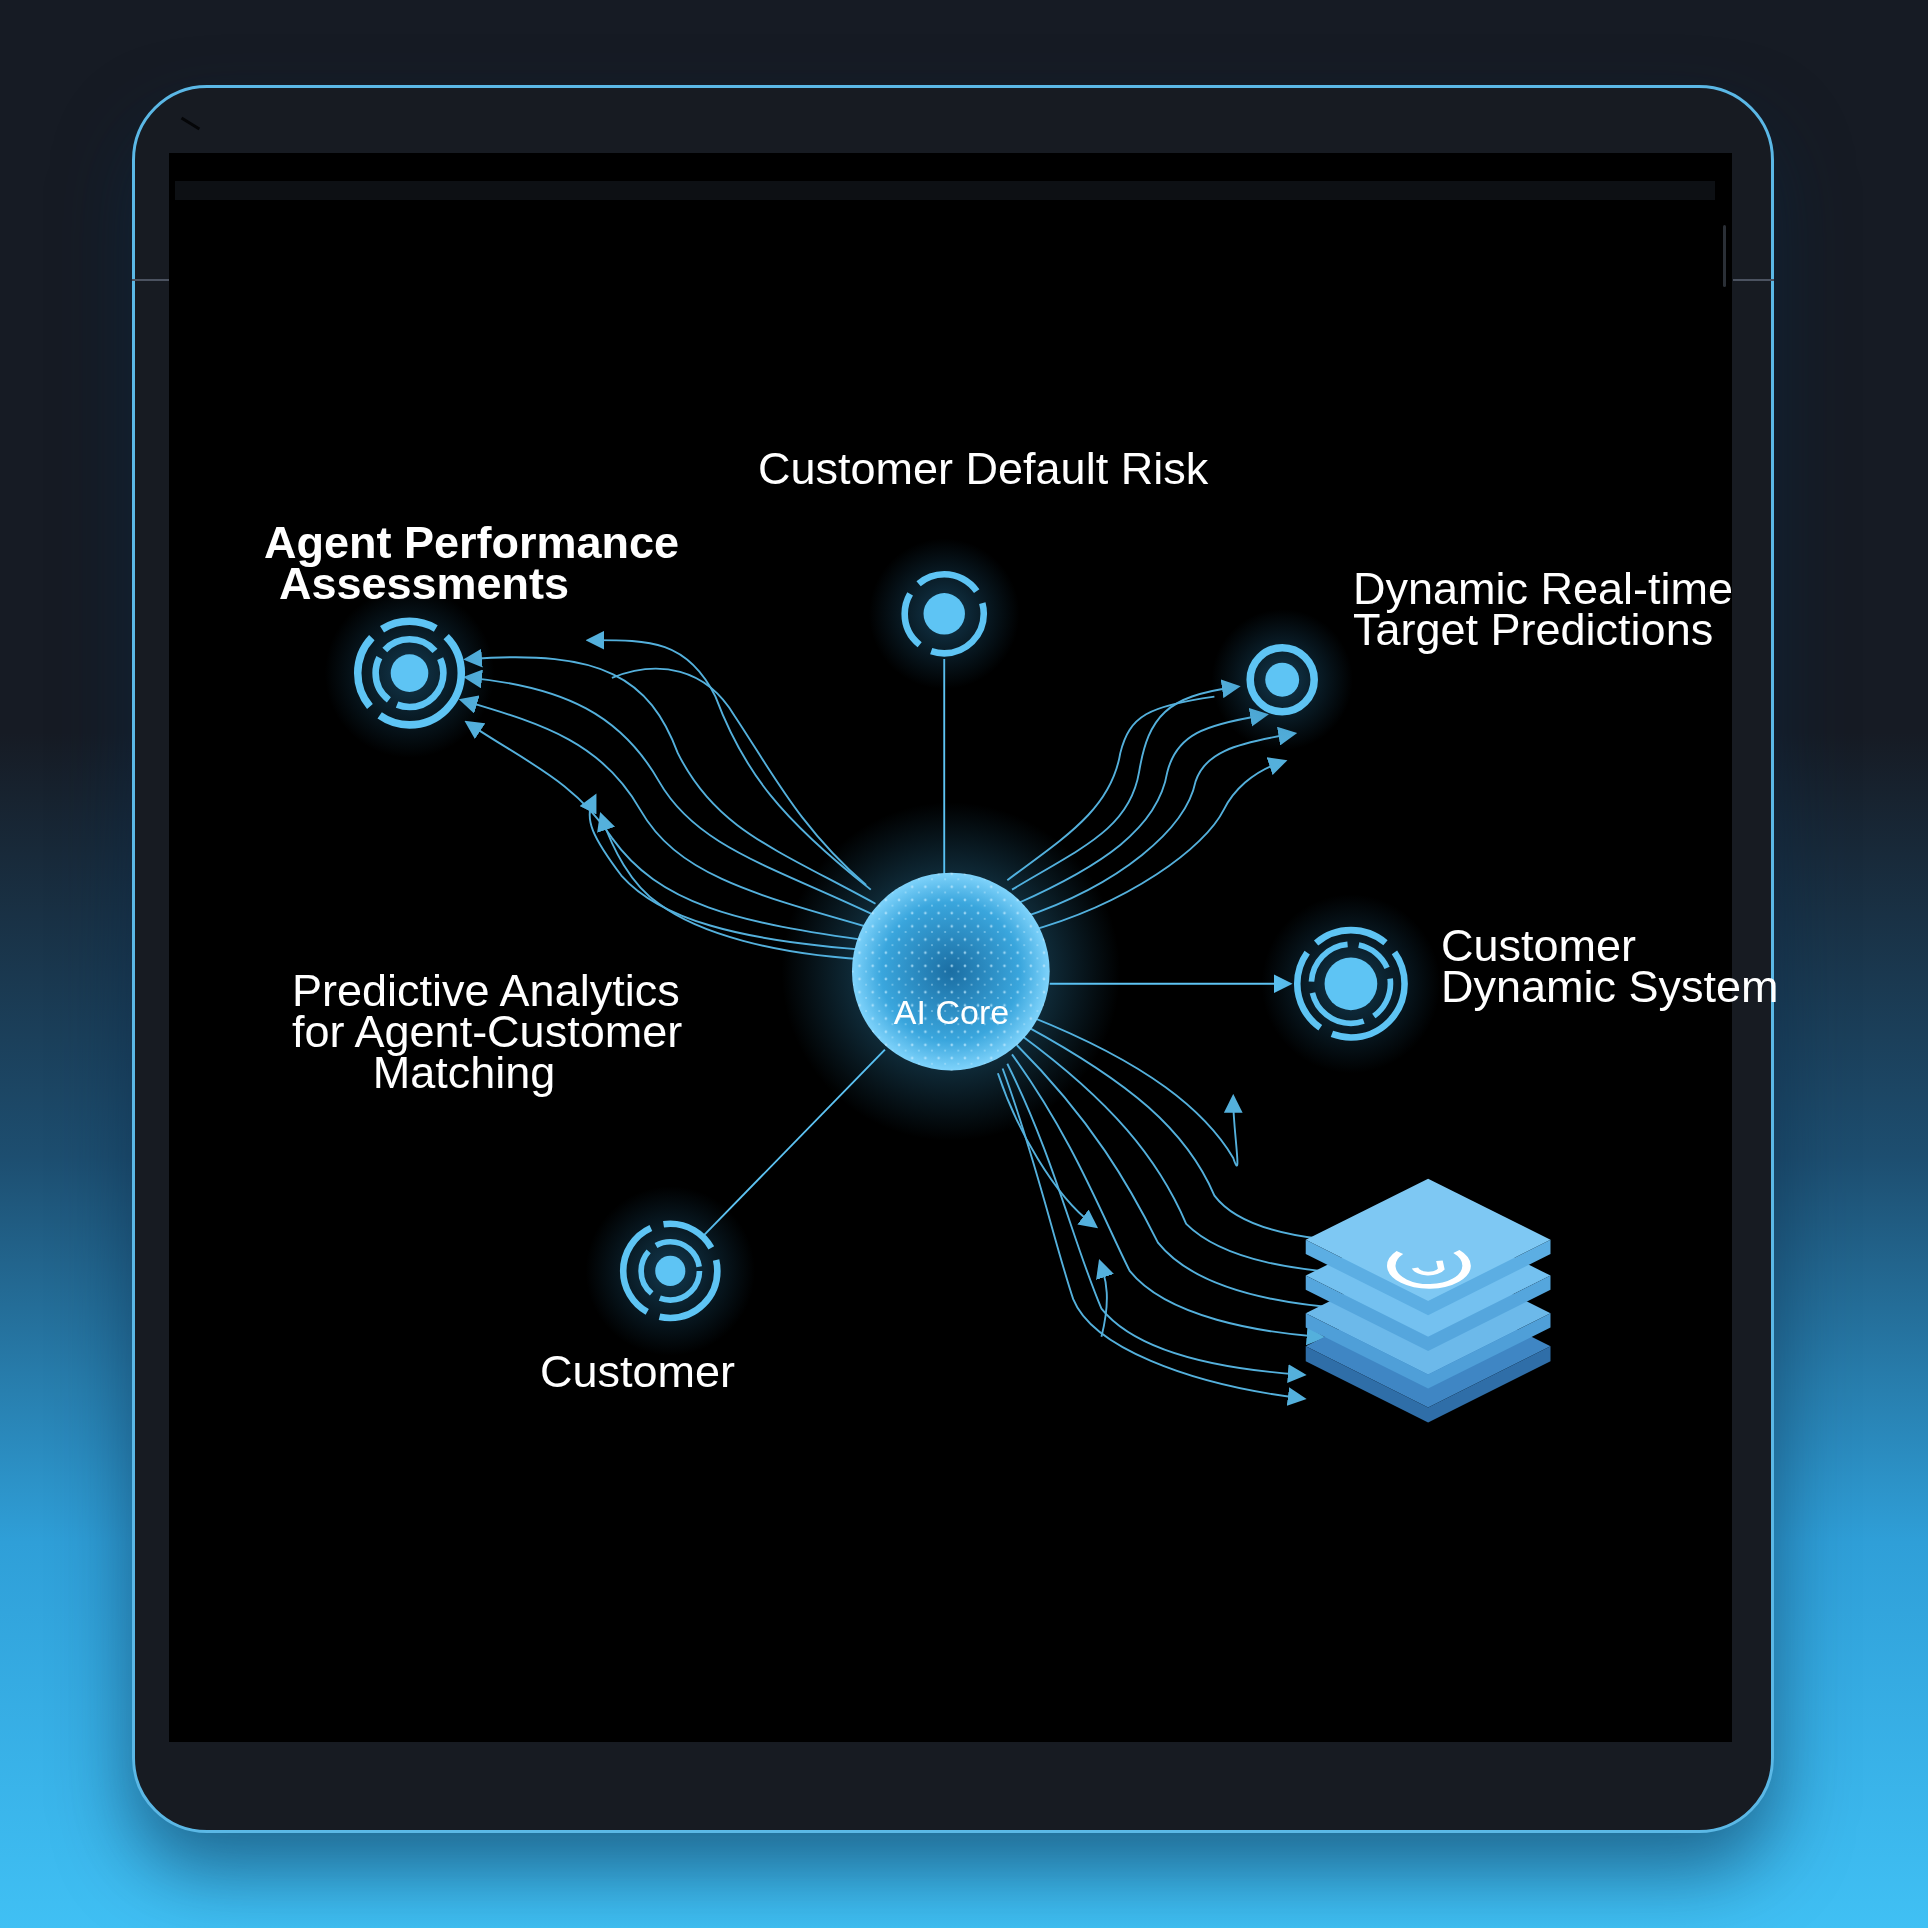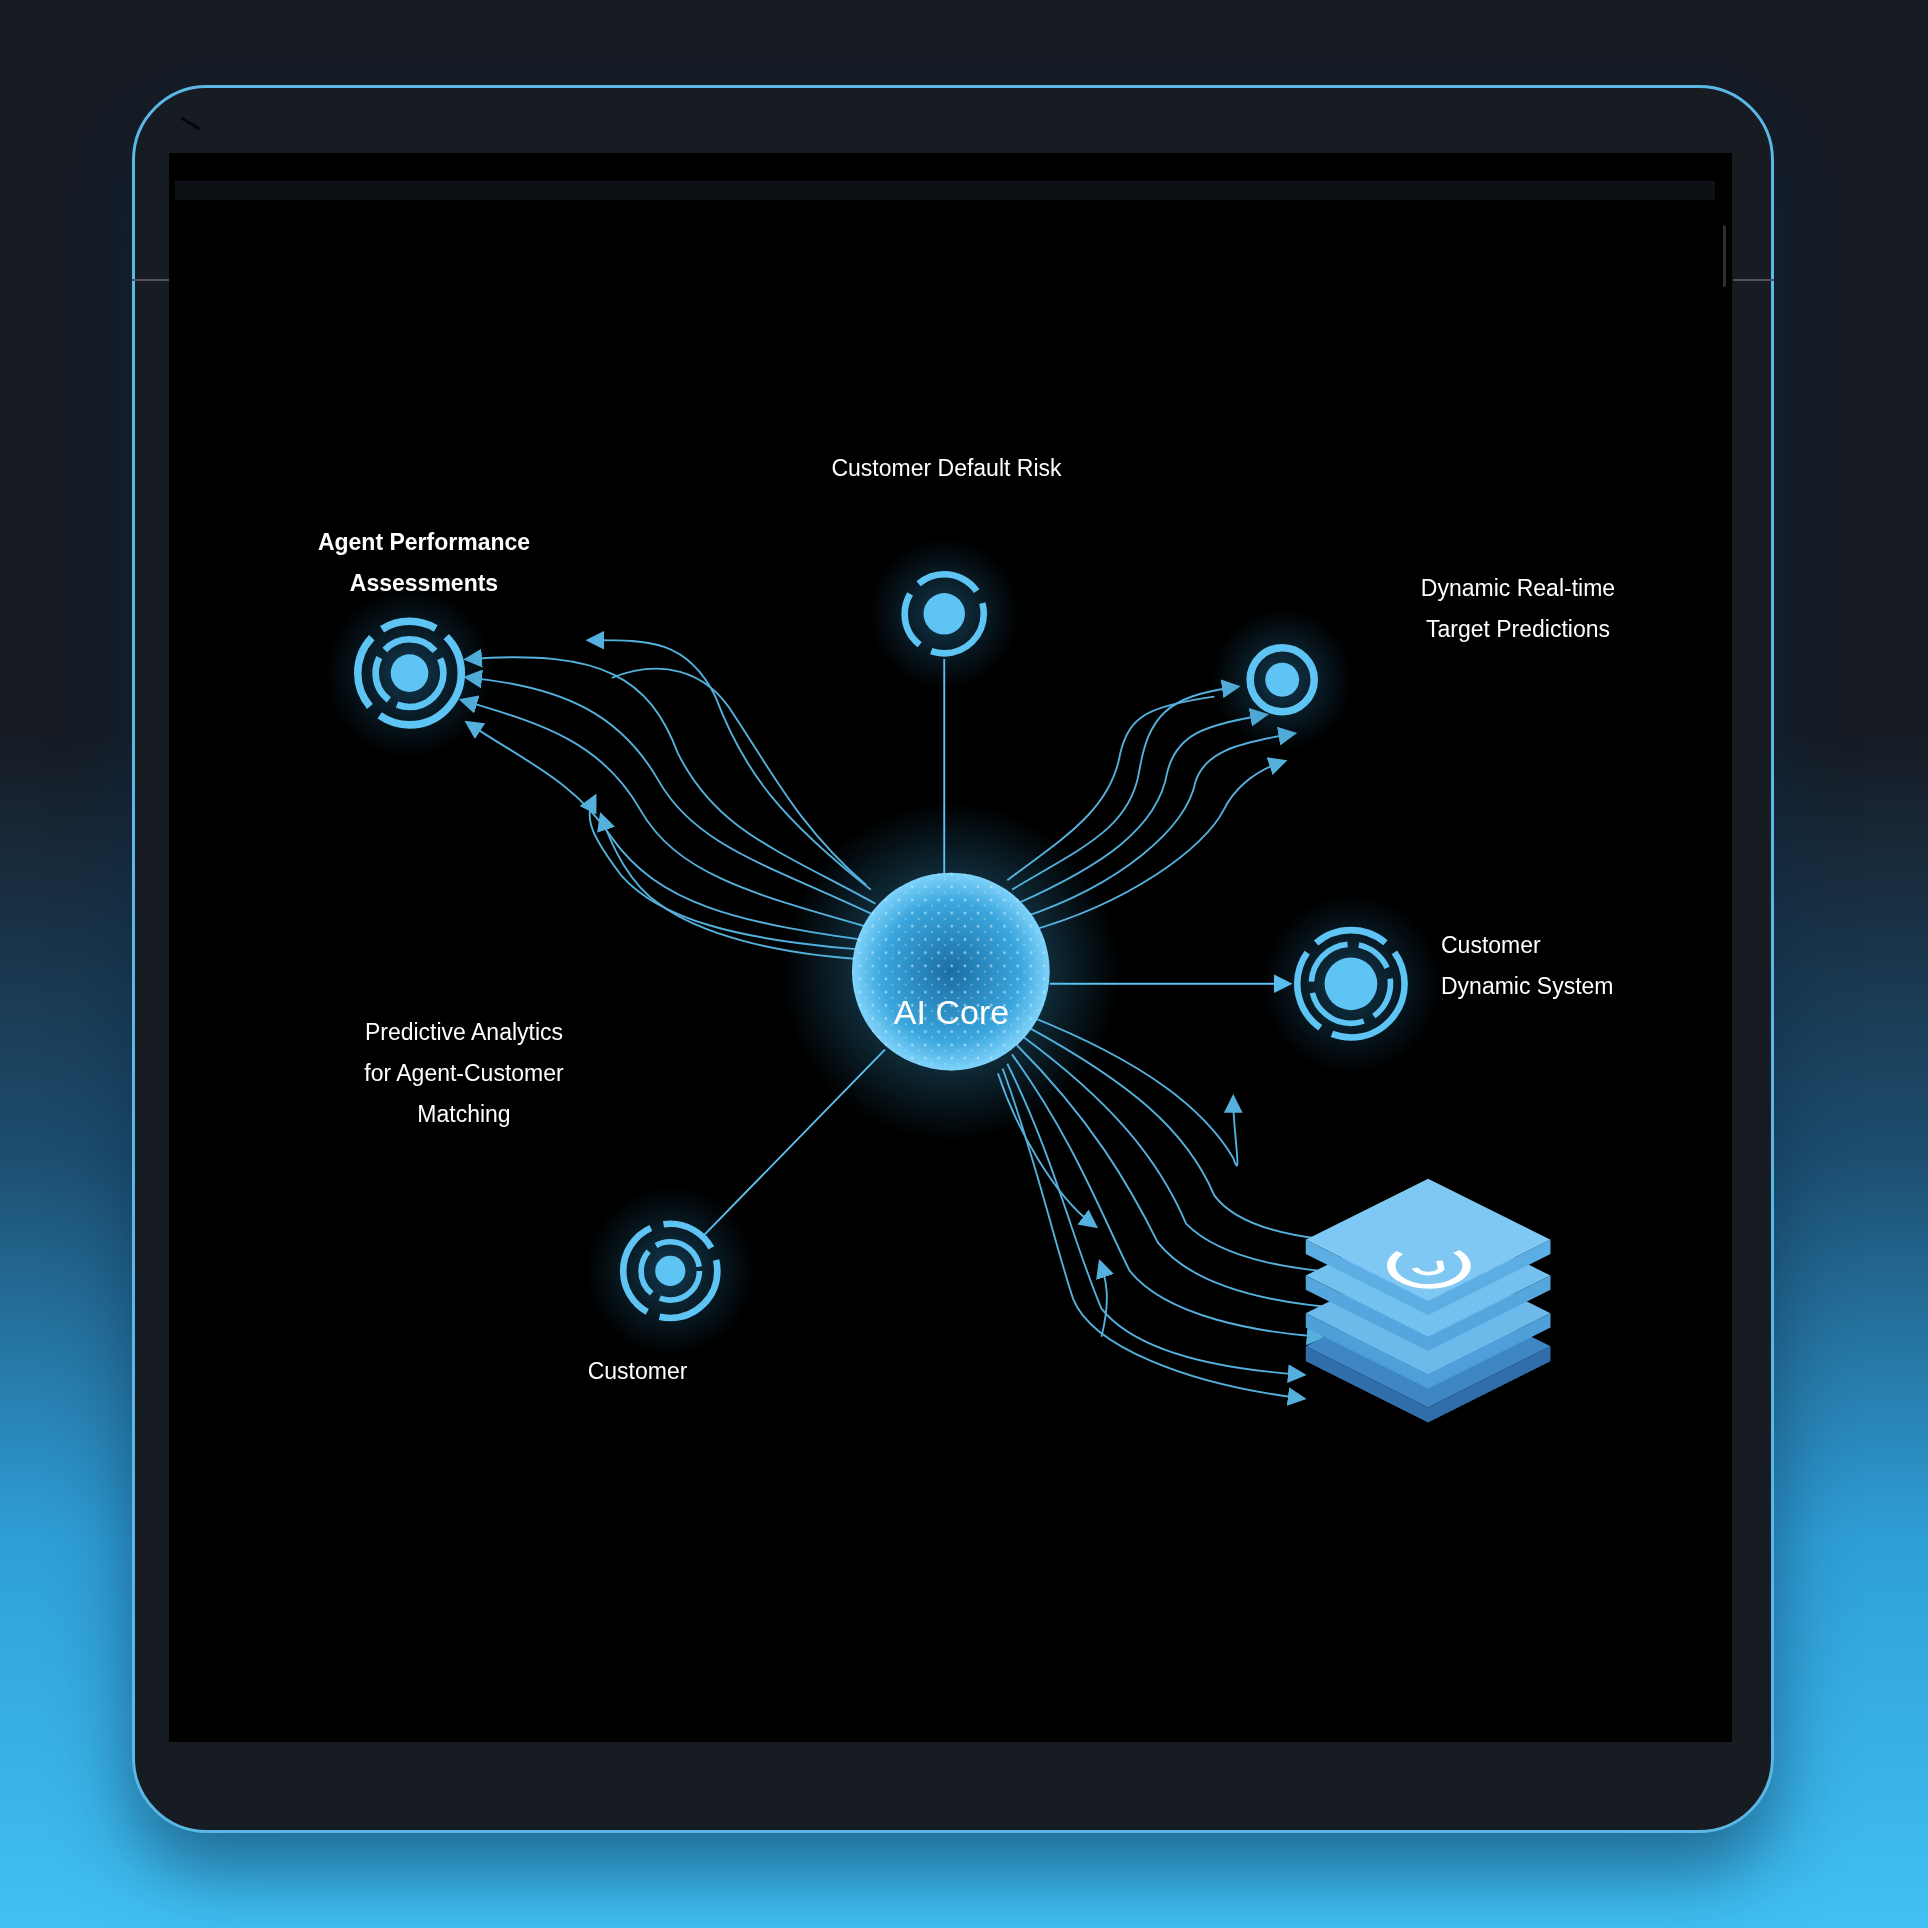--- a/index.html
+++ b/index.html
@@ -20,21 +20,21 @@
   .screen {
     position:absolute; left:169px; top:153px; width:1563px; height:1589px;
     background:#000;
   }
   .screen-bar {
     position:absolute; left:5.6px; top:28px; width:1540px; height:19px; background:#0d1014;
   }
   .scroll-thumb { position:absolute; right:5.6px; top:72px; width:3.8px; height:62px; background:#2a2f36; border-radius:1.9px; }
   svg.diagram { position:absolute; left:0; top:0; width:1928px; height:1928px; pointer-events:none; }
   .label {
-    position:absolute; color:#ffffff; font-size:23px; line-height:41px; text-align:center;
+    position:absolute; color:#ffffff; font-size:45px; line-height:41px; text-align:center;
     white-space:nowrap; font-weight:500;
   }
   .label.left { text-align:left; }
   .core-label {
     position:absolute; color:#ffffff; font-size:34px; left:876px; top:993px; width:151px; text-align:center;
   }
   .hit { position:absolute; border-radius:50%; }
 </style>
 </head>
 <body>
@@ -175,21 +175,21 @@
   <div>Customer Default Risk</div>
 </div>
 <div class="label" style="left:1353px;top:568px;width:330px;">
   <div>Dynamic Real-time</div>
   <div>Target Predictions</div>
 </div>
 <div class="label left" style="left:1441px;top:925px;width:245px;">
   <div>Customer</div>
   <div>Dynamic System</div>
 </div>
-<div class="label" style="left:292px;top:970px;width:344px;margin-top:42px;">
+<div class="label" style="left:292px;top:970px;width:344px;">
   <div>Predictive Analytics</div>
   <div>for Agent-Customer</div>
   <div>Matching</div>
 </div>
 <div class="label" style="left:428px;top:1351px;width:419px;">
   <div>Customer</div>
 </div>
 
 <div class="hit" style="left:353px;top:617px;width:113px;height:113px;"></div>
 <div class="hit" style="left:899px;top:569px;width:90px;height:90px;"></div>

